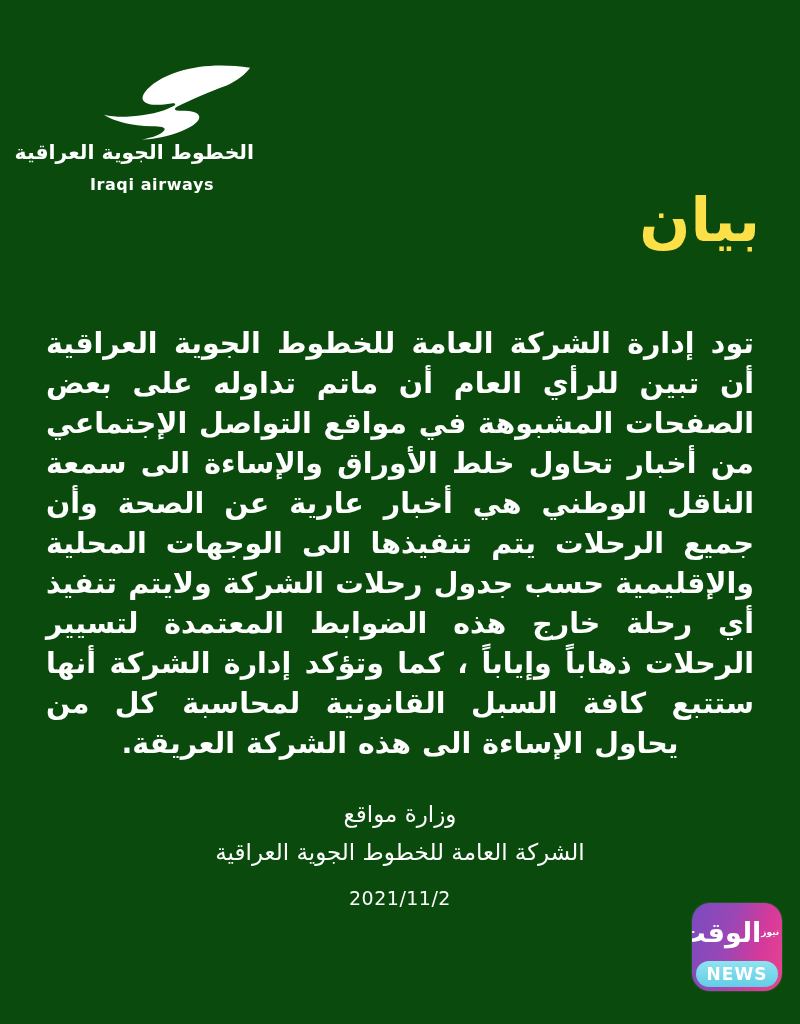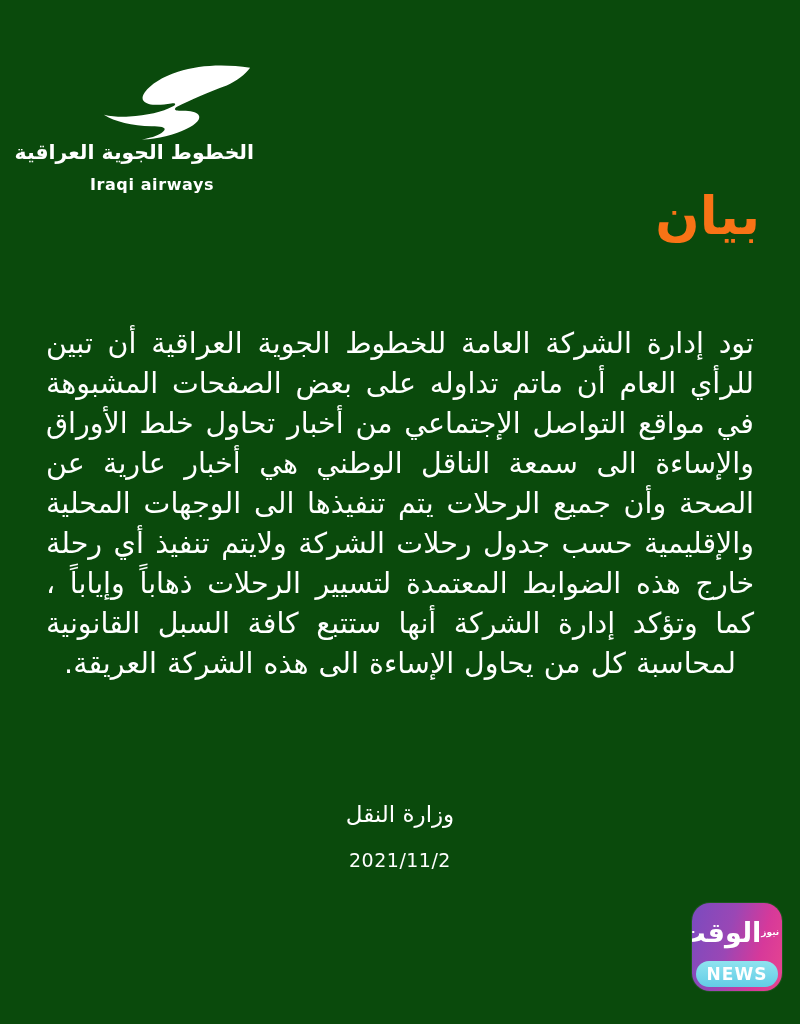--- a/index.html
+++ b/index.html
@@ -57,41 +57,41 @@
     direction: ltr;
     margin-top: 13px;
     white-space: nowrap;
   }
 
   
   #statement-title {
     position: absolute;
     top: 190px;
     right: 40px;
-    color: #f97316;
-    font-size: 52px;
+    color: #fde047;
+    font-size: 60px;
     font-weight: bold;
     line-height: 1;
     letter-spacing: 0;
     direction: rtl;
   }
 
   
   #statement-body {
     position: absolute;
     top: 324px;
     right: 46px;
     left: 46px;
     direction: rtl;
     text-align: justify;
     text-align-last: center;
     color: #ffffff;
     font-size: 28.5px;
     line-height: 40px;
-    font-weight: normal;
+    font-weight: bold;
     word-spacing: 1px;
   }
 
   
   #signature {
     position: absolute;
     top: 795px;
     left: 0;
     right: 0;
     text-align: center;
@@ -194,21 +194,22 @@
     </svg>
     <span id="logo-wordmark-ar">الخطوط الجوية العراقية</span>
     <span id="logo-wordmark-en">Iraqi airways</span>
   </div>
 
   <div id="statement-title">بيان</div>
 
   <div id="statement-body">تود إدارة الشركة العامة للخطوط الجوية العراقية أن تبين للرأي العام أن ماتم تداوله على بعض الصفحات المشبوهة في مواقع التواصل الإجتماعي  من أخبار  تحاول خلط الأوراق والإساءة الى سمعة الناقل الوطني هي أخبار عارية عن الصحة وأن جميع الرحلات يتم تنفيذها الى الوجهات المحلية والإقليمية حسب جدول رحلات الشركة ولايتم تنفيذ أي رحلة خارج هذه الضوابط المعتمدة لتسيير الرحلات ذهاباً وإياباً ، كما وتؤكد إدارة الشركة أنها ستتبع كافة السبل القانونية لمحاسبة كل من يحاول الإساءة الى هذه الشركة العريقة.</div>
 
   <div id="signature">
-    <div class="sig-line">وزارة النقل</div>
+    <div class="sig-line">وزارة مواقع</div>
+    <div class="sig-line">الشركة العامة للخطوط الجوية العراقية</div>
     <div class="sig-date">2021/11/2</div>
   </div>
 
   <div id="news-badge">
     <div id="news-badge-top">
       <span id="news-badge-sup">نيوز</span>
       <span id="news-badge-word">الوقت</span>
     </div>
     <div id="news-badge-bar">
       <span>NEWS</span>

